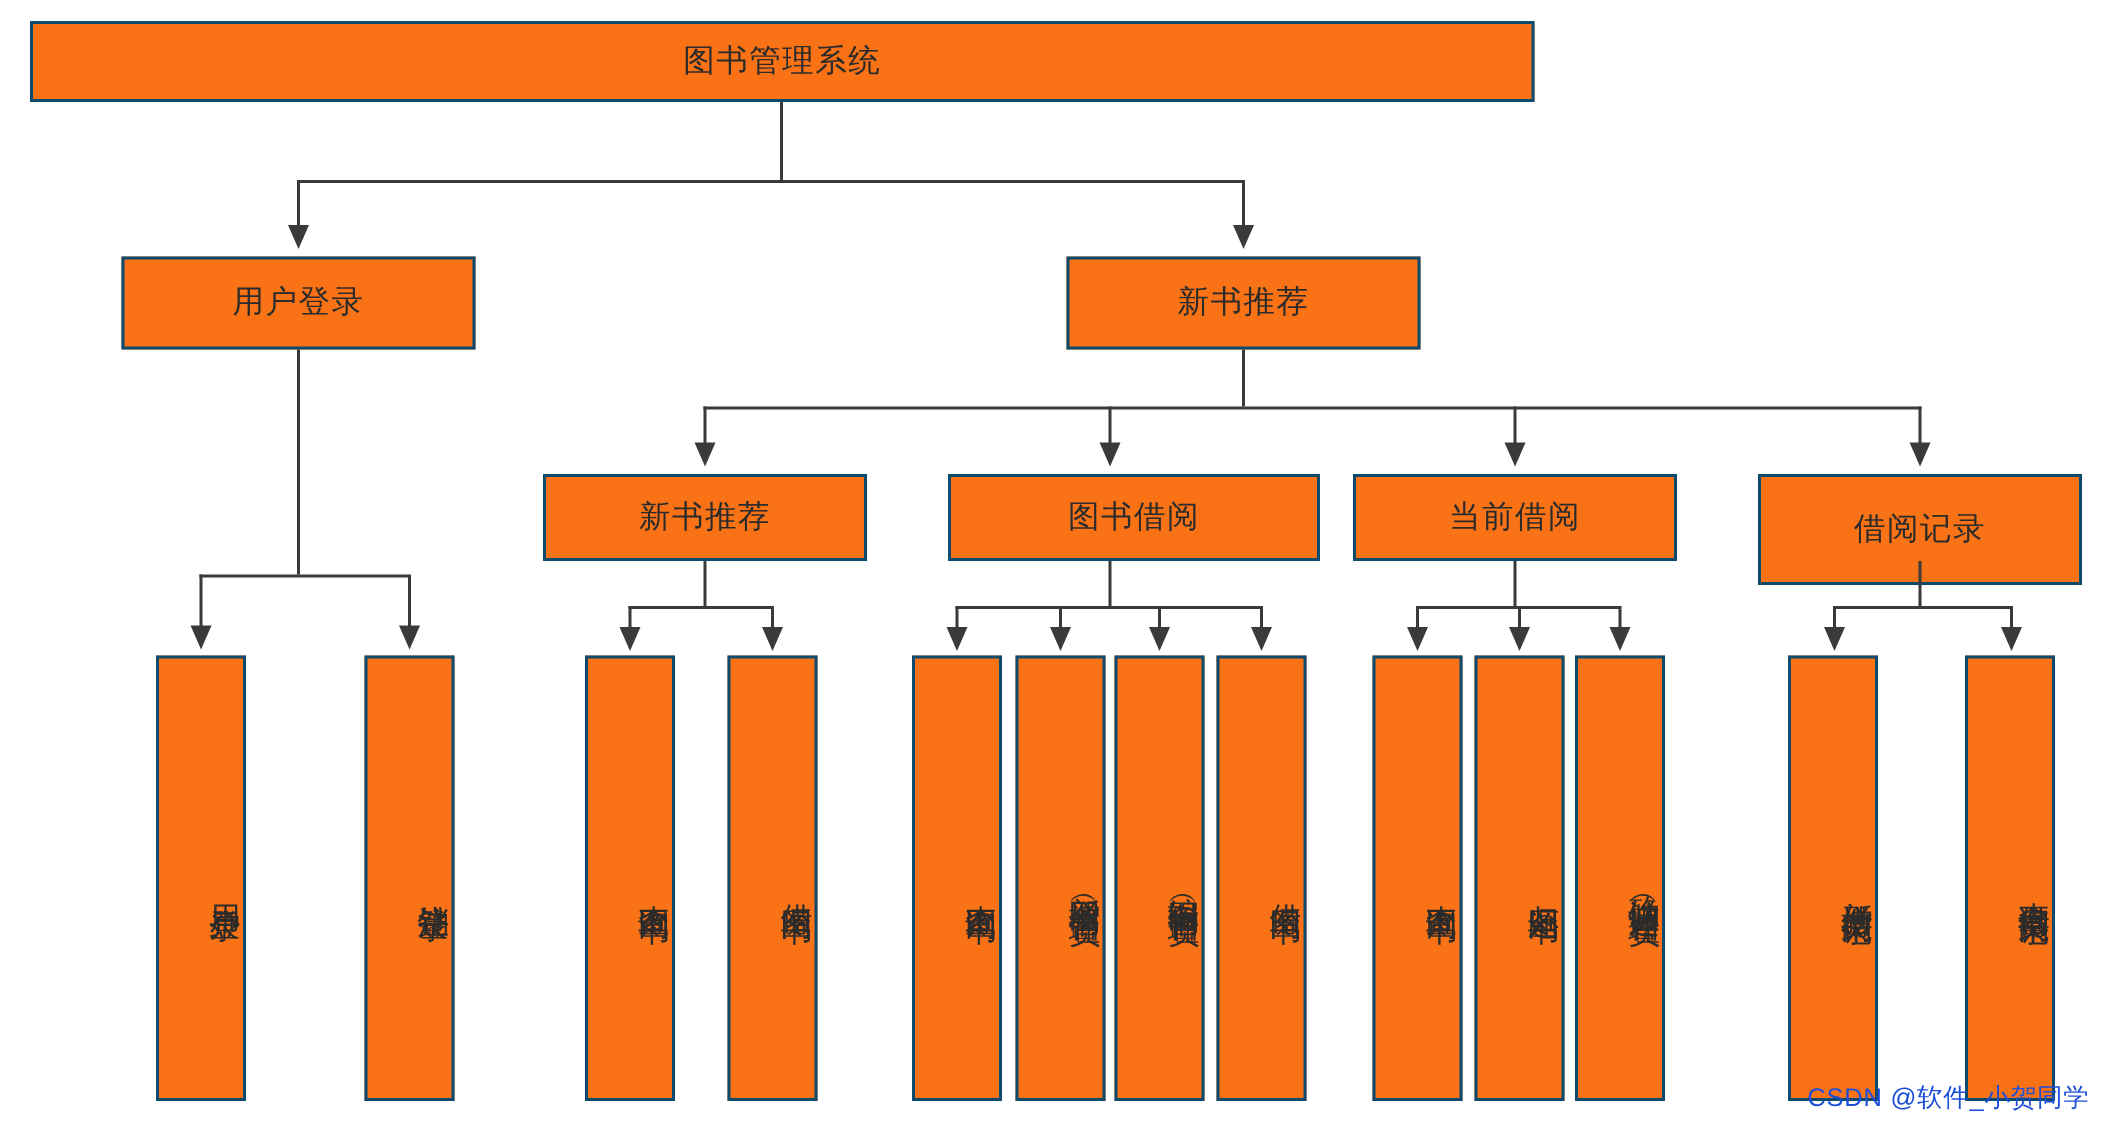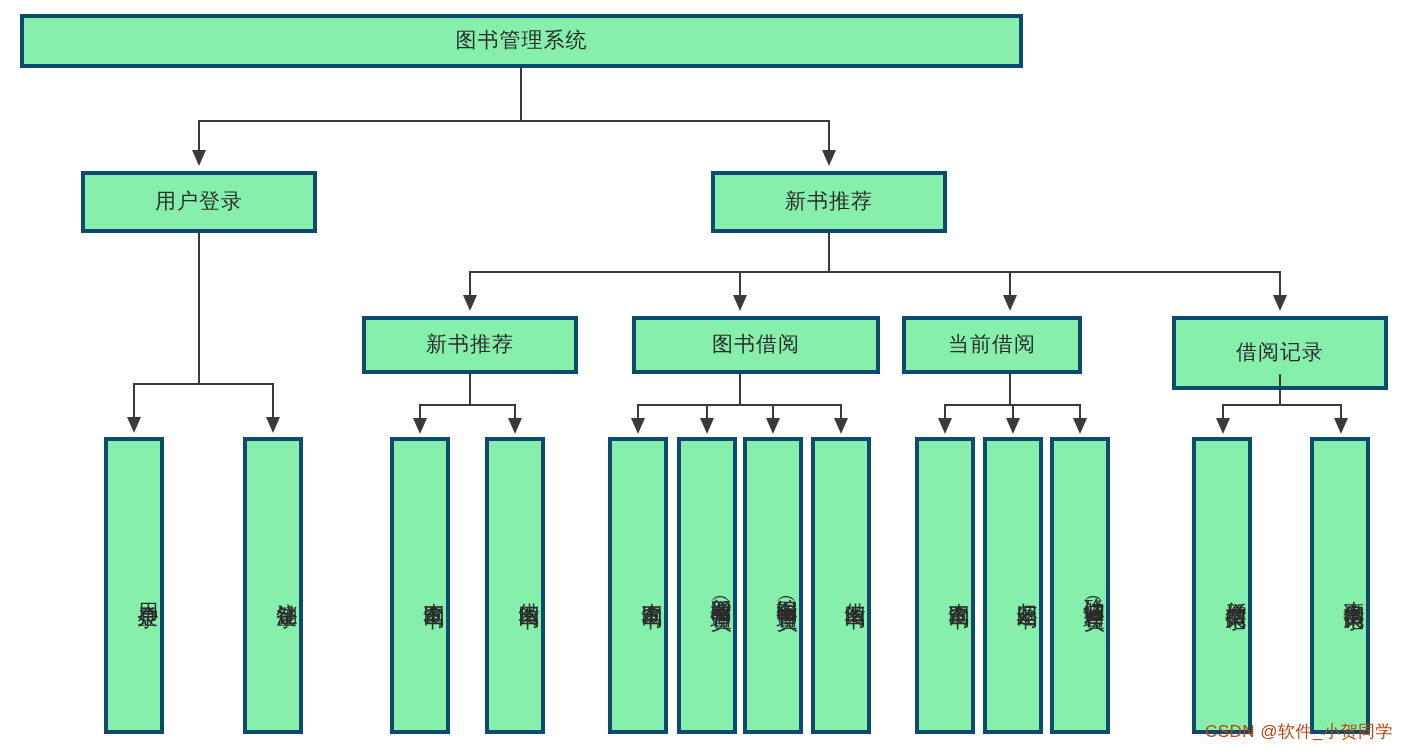--- a/index.html
+++ b/index.html
@@ -14,28 +14,27 @@
     position: relative;
     width: 1405px;
     height: 747px;
     background: #ffffff;
     overflow: hidden;
   }
   
   .node {
     position: absolute;
     box-sizing: border-box;
-    border: 4px solid #0c4a6e;
-    background: #86efac;
+    border: 2px solid #0c4a6e;
+    background: #f97316;
     display: flex;
     align-items: center;
     justify-content: center;
     color: #2b2b2b;
     line-height: 1.2;
-    font-family: Liberation Serif, serif;
   }
   .node.horiz {
     font-size: 21px;
     letter-spacing: 1px;
   }
   .node.vert {
     writing-mode: vertical-rl;
     text-orientation: upright;
     font-size: 21px;
     align-items: flex-start;
@@ -67,21 +66,21 @@
     border-left: 7px solid transparent;
     border-right: 7px solid transparent;
     border-top: 16px solid #3a3a3a;
   }
   
   #watermark {
     position: absolute;
     right: 12px;
     bottom: 4px;
     font-size: 17px;
-    color: #c2410c;
+    color: #1d4ed8;
     white-space: nowrap;
     letter-spacing: 0.5px;
   }
 </style>
 </head>
 <body>
 
 <div id="canvas">
 
   <div class="node horiz" style="left:20px; top:14px; width:1003px; height:54px;">
@@ -121,21 +120,21 @@
   <div class="arrow" style="left:1003px; top:295px;"></div>
   <div class="vline" style="left:1279px; top:271px; width:2px; height:26px;"></div>
   <div class="arrow" style="left:1273px; top:295px;"></div>
 
   <div class="node horiz" style="left:362px; top:316px; width:216px; height:58px;">
     <span>新书推荐</span>
   </div>
   <div class="node horiz" style="left:632px; top:316px; width:248px; height:58px;">
     <span>图书借阅</span>
   </div>
-  <div class="node horiz" style="left:902px; top:316px; width:180px; height:58px;">
+  <div class="node horiz" style="left:902px; top:316px; width:216px; height:58px;">
     <span>当前借阅</span>
   </div>
   <div class="node horiz" style="left:1172px; top:316px; width:216px; height:74px;">
     <span>借阅记录</span>
   </div>
 
   <div class="vline" style="left:469px; top:374px; width:2px; height:30px;"></div>
   <div class="hline" style="left:419px; top:404px; width:96px; height:2px;"></div>
   <div class="vline" style="left:419px; top:404px; width:2px; height:16px;"></div>
   <div class="arrow" style="left:413px; top:418px;"></div>

